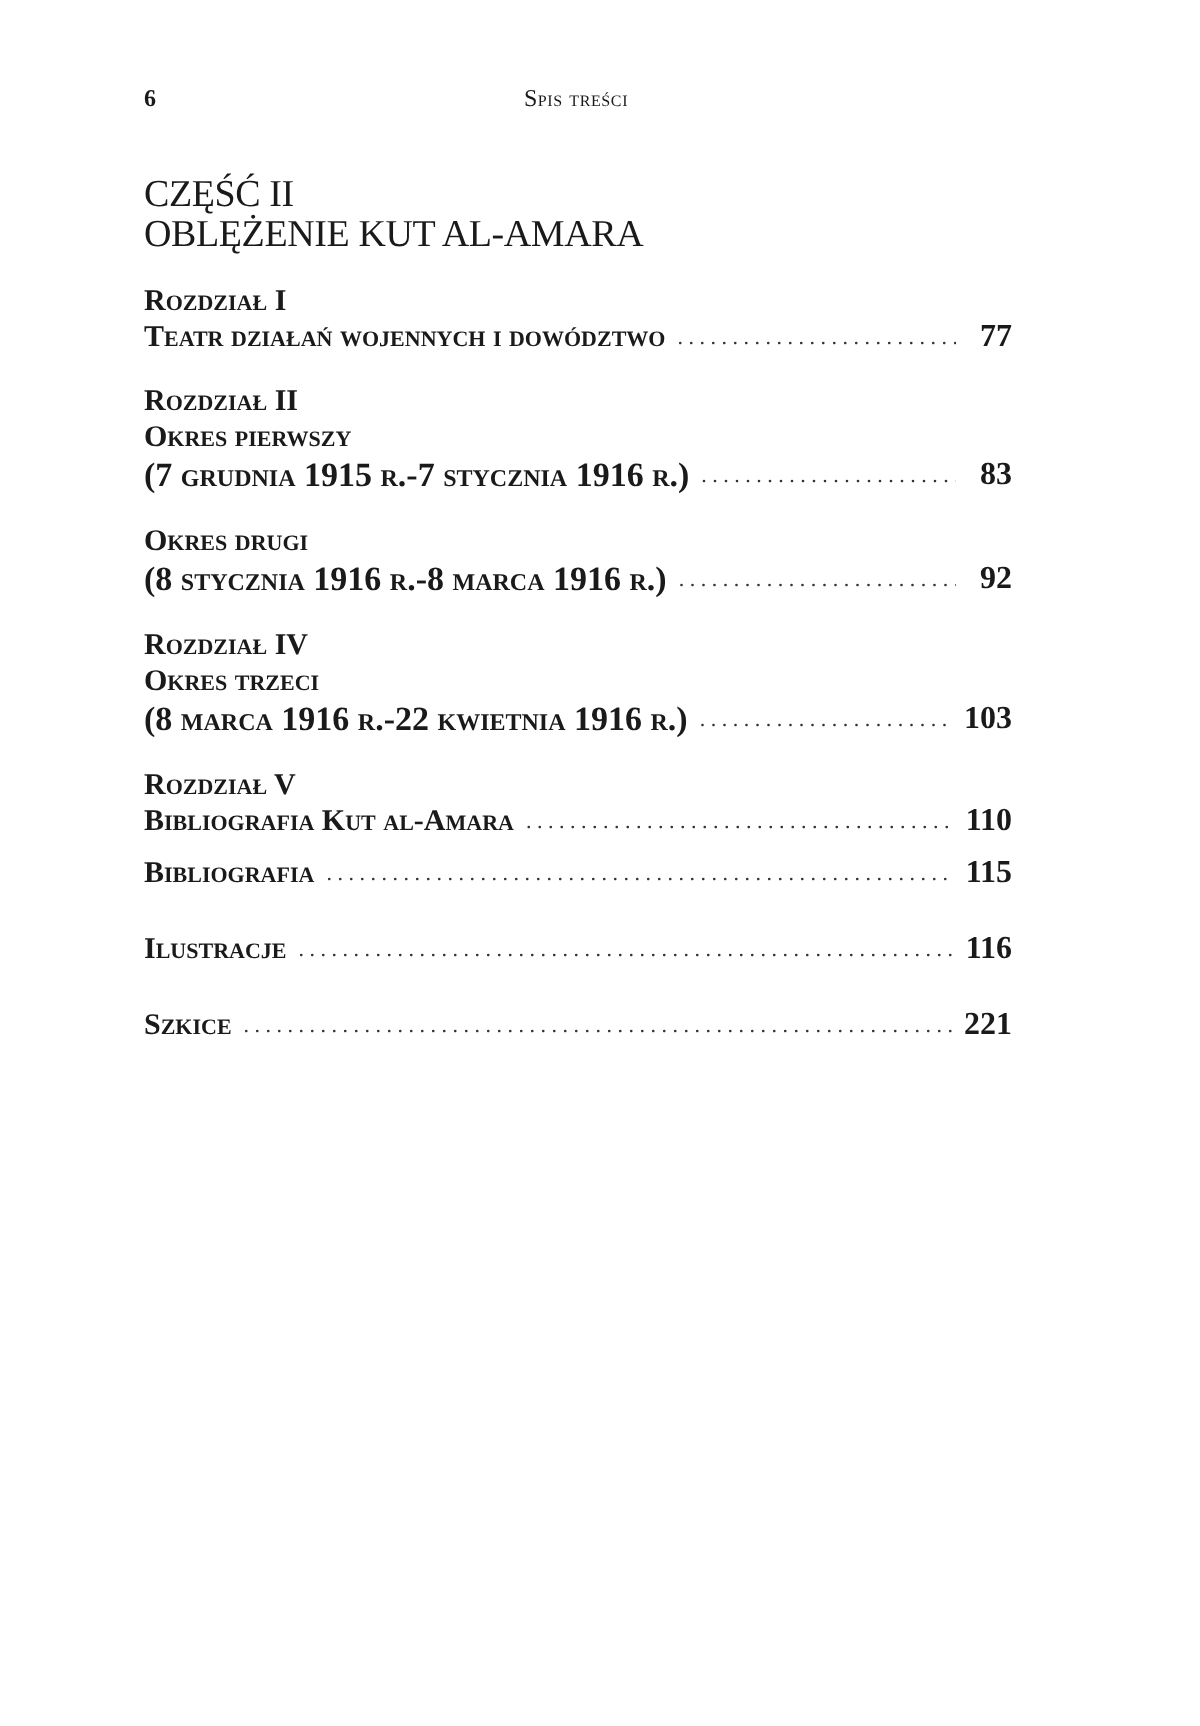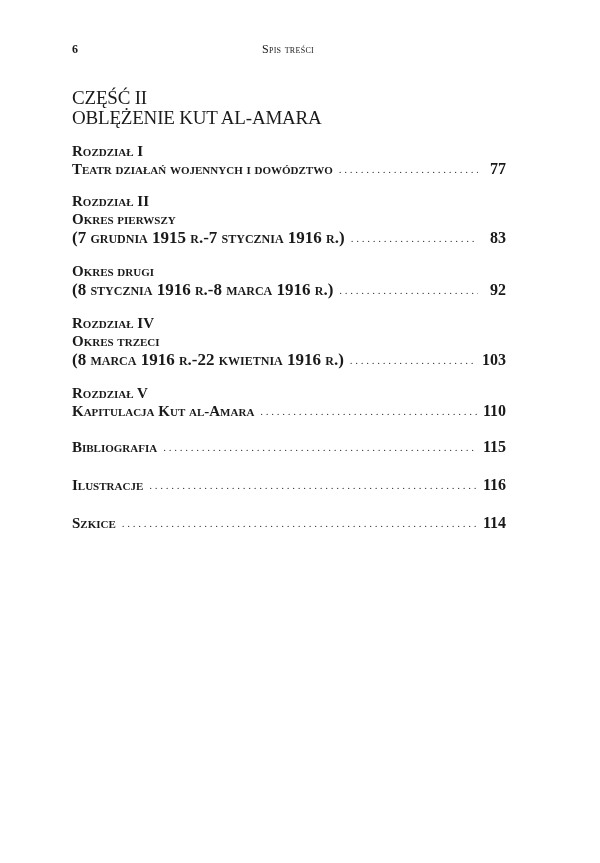--- a/index.html
+++ b/index.html
@@ -74,24 +74,24 @@
     <div class="entry">
       <div class="line">Rozdział IV</div>
       <div class="line">Okres trzeci</div>
       <div class="line big last">
         <span class="text">(8 marca 1916 r.-22 kwietnia 1916 r.)</span>
         <span class="dots"></span>
         <span class="pg">103</span>
       </div>
     </div>
 
-    <div class="entry" style="margin-bottom:18px;">
+    <div class="entry" style="margin-bottom:8px;">
       <div class="line">Rozdział V</div>
       <div class="line last">
-        <span class="text">Kapitulacja Kut al-Amara</span>
+        <span class="text">Bibliografia Kut al-Amara</span>
         <span class="dots"></span>
         <span class="pg">110</span>
       </div>
     </div>
 
     <div class="entry solo">
       <div class="line last">
         <span class="text">Bibliografia</span>
         <span class="dots"></span>
         <span class="pg">115</span>
@@ -101,17 +101,17 @@
       <div class="line last">
         <span class="text">Ilustracje</span>
         <span class="dots"></span>
         <span class="pg">116</span>
       </div>
     </div>
     <div class="entry solo">
       <div class="line last">
         <span class="text">Szkice</span>
         <span class="dots"></span>
-        <span class="pg">114</span>
+        <span class="pg">221</span>
       </div>
     </div>
   </div>
 </div>
 
 </body></html>

